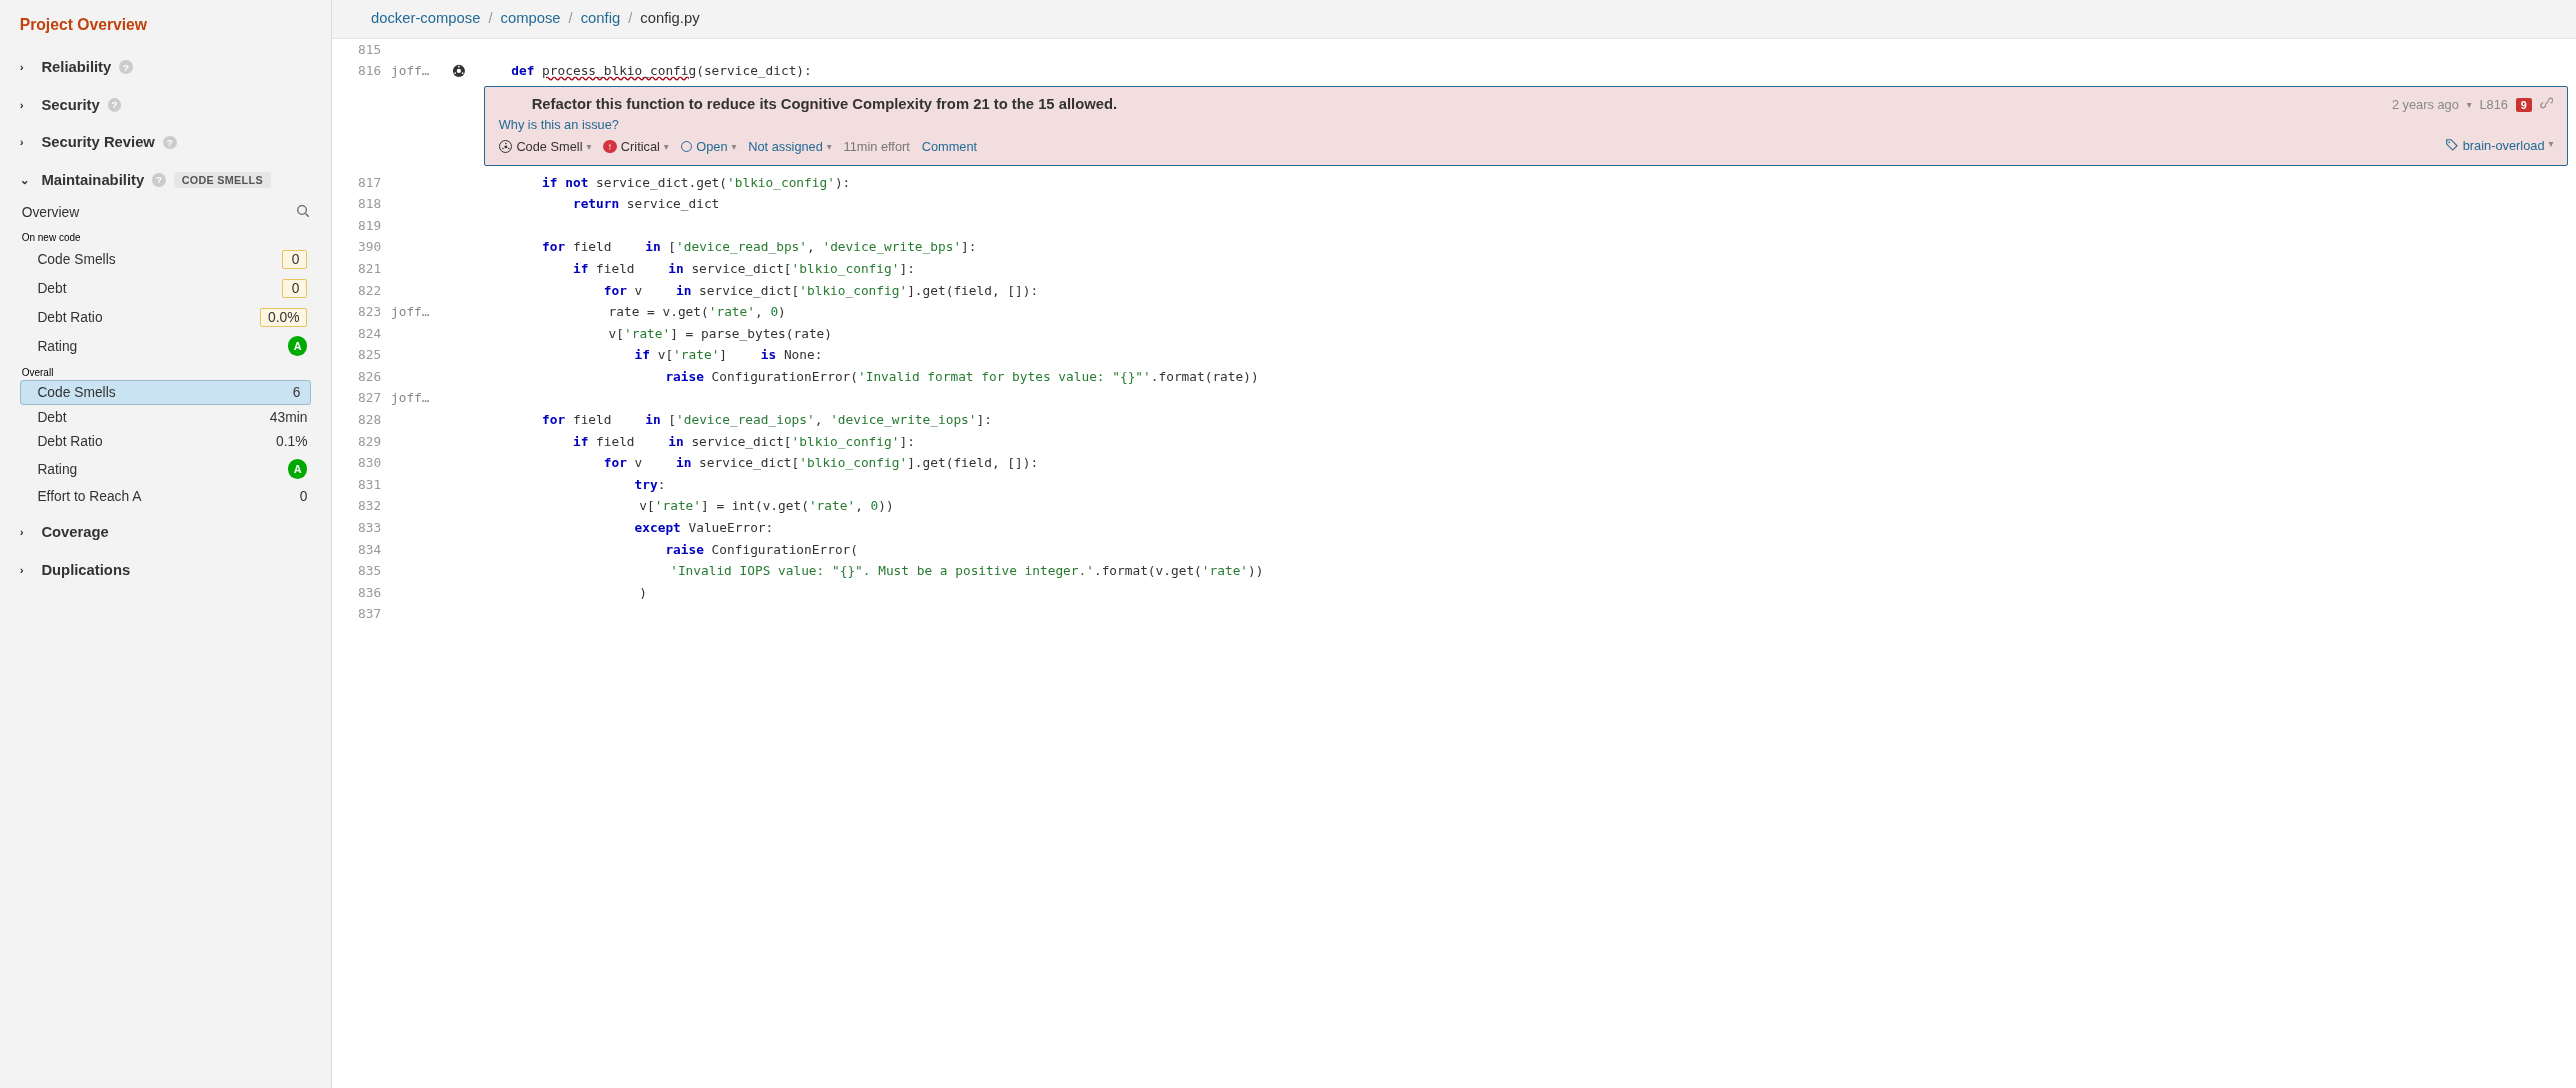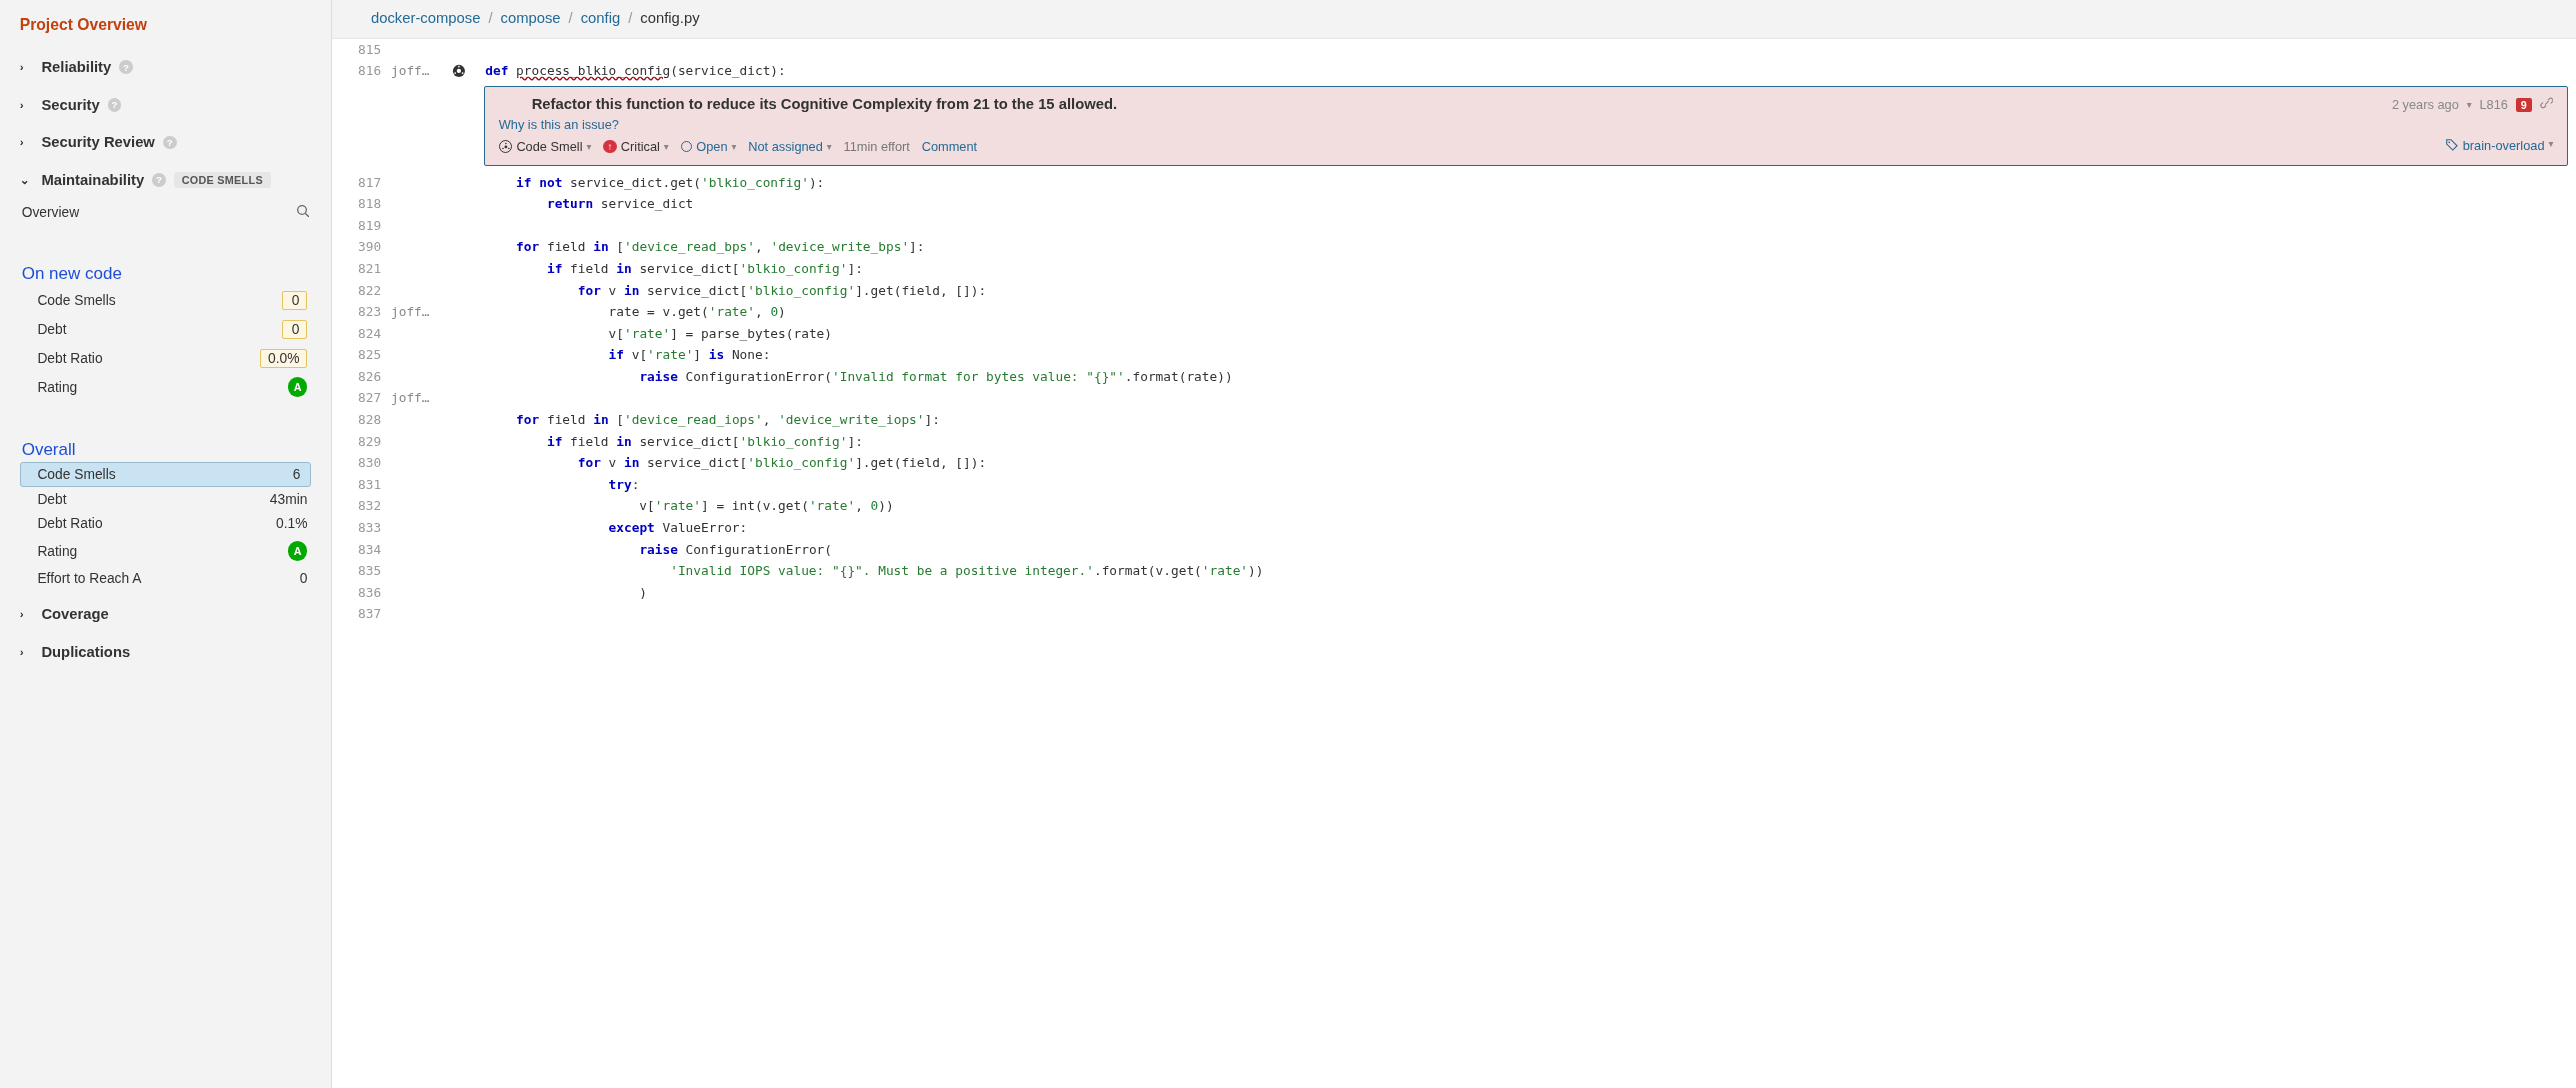--- a/index.html
+++ b/index.html
@@ -8,21 +8,21 @@
 .sidebar { width: 331px; background: #f3f3f3; padding: 15.7px 19.7px; overflow-y: auto; flex-shrink: 0; }
 .sidebar h2 { font-size: 15.7px; font-weight: 700; color: #c2410c; margin-bottom: 19.7px; }
 .sidebar-section { margin-bottom: 9.8px; }
 .sidebar-section .section-header { display: flex; align-items: center; font-size: 14.8px; font-weight: 700; color: #333; padding: 5.9px 0; cursor: pointer; }
 .chev { width: 13.8px; margin-right: 7.9px; color: #333; font-size: 11.8px; }
 .help-icon { width: 13.8px; height: 13.8px; border-radius: 50%; background: #ccc; color: #fff; display: inline-flex; align-items: center; justify-content: center; font-size: 9.8px; font-weight: bold; margin-left: 7.9px; }
 .badge-label { display: inline-block; background: #e6e6e6; color: #555; font-size: 10.8px; font-weight: 700; padding: 2px 7.9px; border-radius: 3px; margin-left: 7.9px; letter-spacing: 0.3px; }
 .sub-list { margin-top: 3.9px; }
 .sub-head { display: flex; justify-content: space-between; align-items: center; font-size: 13.8px; color: #333; padding: 5.9px 2px; }
 .search-ico { color: #666; }
-.group-label { font-size: 17px; color: #1d4ed8; padding: 5.9px 2px 2px; margin-top: 32px; }
+.group-label { font-size: 10px; color: #000000; padding: 5.9px 2px 2px; }
 .metric { display: flex; justify-content: space-between; align-items: center; padding: 4.9px 3.9px 4.9px 17.7px; font-size: 13.8px; cursor: pointer; border-radius: 3px; }
 .metric.selected { background: #cae3f2; border: 1px solid #9bc; padding: 3.9px 9.8px 3.9px 16.7px; }
 .metric .val { color: #333; }
 .metric .val.box { border: 1px solid #e6c35c; background: #fdf6e3; padding: 1px 6.9px; border-radius: 2px; min-width: 25.6px; text-align: right; }
 .metric .val.boxnum { color: #333; }
 .rating-pill { display: inline-flex; align-items: center; justify-content: center; width: 19.7px; height: 19.7px; border-radius: 50%; background: #0a0; color: #fff; font-size: 10.8px; font-weight: 700; }
 
 .main { flex: 1; display: flex; flex-direction: column; background: #fff; overflow: hidden; border-left: 1px solid #ddd; }
 .breadcrumb-bar { padding: 9.8px 19.7px 11.8px 39px; background: #f3f3f3; border-bottom: 1px solid #e5e5e5; font-size: 14.8px; }
 .breadcrumb-bar a { color: #236a97; text-decoration: none; cursor: pointer; }
@@ -31,21 +31,21 @@
 
 .code-area { flex: 1; overflow: auto; background: #fff; }
 .code-row { display: flex; align-items: flex-start; }
 .gutter { display: flex; flex-shrink: 0; }
 .gutter .ln { width: 59px; text-align: right; padding-right: 9.8px; color: #999; font-family: Menlo, Consolas, monospace; font-size: 12.8px; line-height: 21.6px; user-select: none; }
 .gutter .author { width: 57px; color: #888; font-family: Menlo, Consolas, monospace; font-size: 12.8px; line-height: 21.6px; white-space: nowrap; overflow: hidden; }
 .gutter .issue-ico { width: 21.6px; display: flex; align-items: center; justify-content: center; line-height: 21.6px; }
 .bar-col { width: 5.9px; flex-shrink: 0; }
 .bar-col.marked { background: #a4030f; }
 .code-cell { flex: 1; font-family: Menlo, Consolas, monospace; font-size: 12.8px; line-height: 21.6px; white-space: pre; padding-left: 9.8px; }
-.kw { color: #0000c0; font-weight: 600; }
+.kw { color: #0000c0; font-weight: 600; margin-left: 26px; }
 .str { color: #277b31; }
 .num { color: #1a7f37; }
 .fn-name { color: #333; }
 .underline-issue { border-bottom: 2px wavy #a4030f; text-decoration: underline wavy #a4030f; }
 
 .issue-panel { margin: 3.9px 7.9px 5.9px 7.9px; border: 1px solid #236a97; background: #f2dede; padding: 9.8px 13.8px; border-radius: 2px; }
 .issue-panel .title-row { display: flex; justify-content: space-between; align-items: flex-start; padding-left: 33px; }
 .issue-panel .title { font-size: 14.8px; font-weight: 700; color: #333; flex: 1; }
 .issue-panel .meta-right { display: flex; align-items: center; gap: 7.9px; color: #888; font-size: 12.8px; flex-shrink: 0; }
 .issue-panel .line-num { color: #888; }

